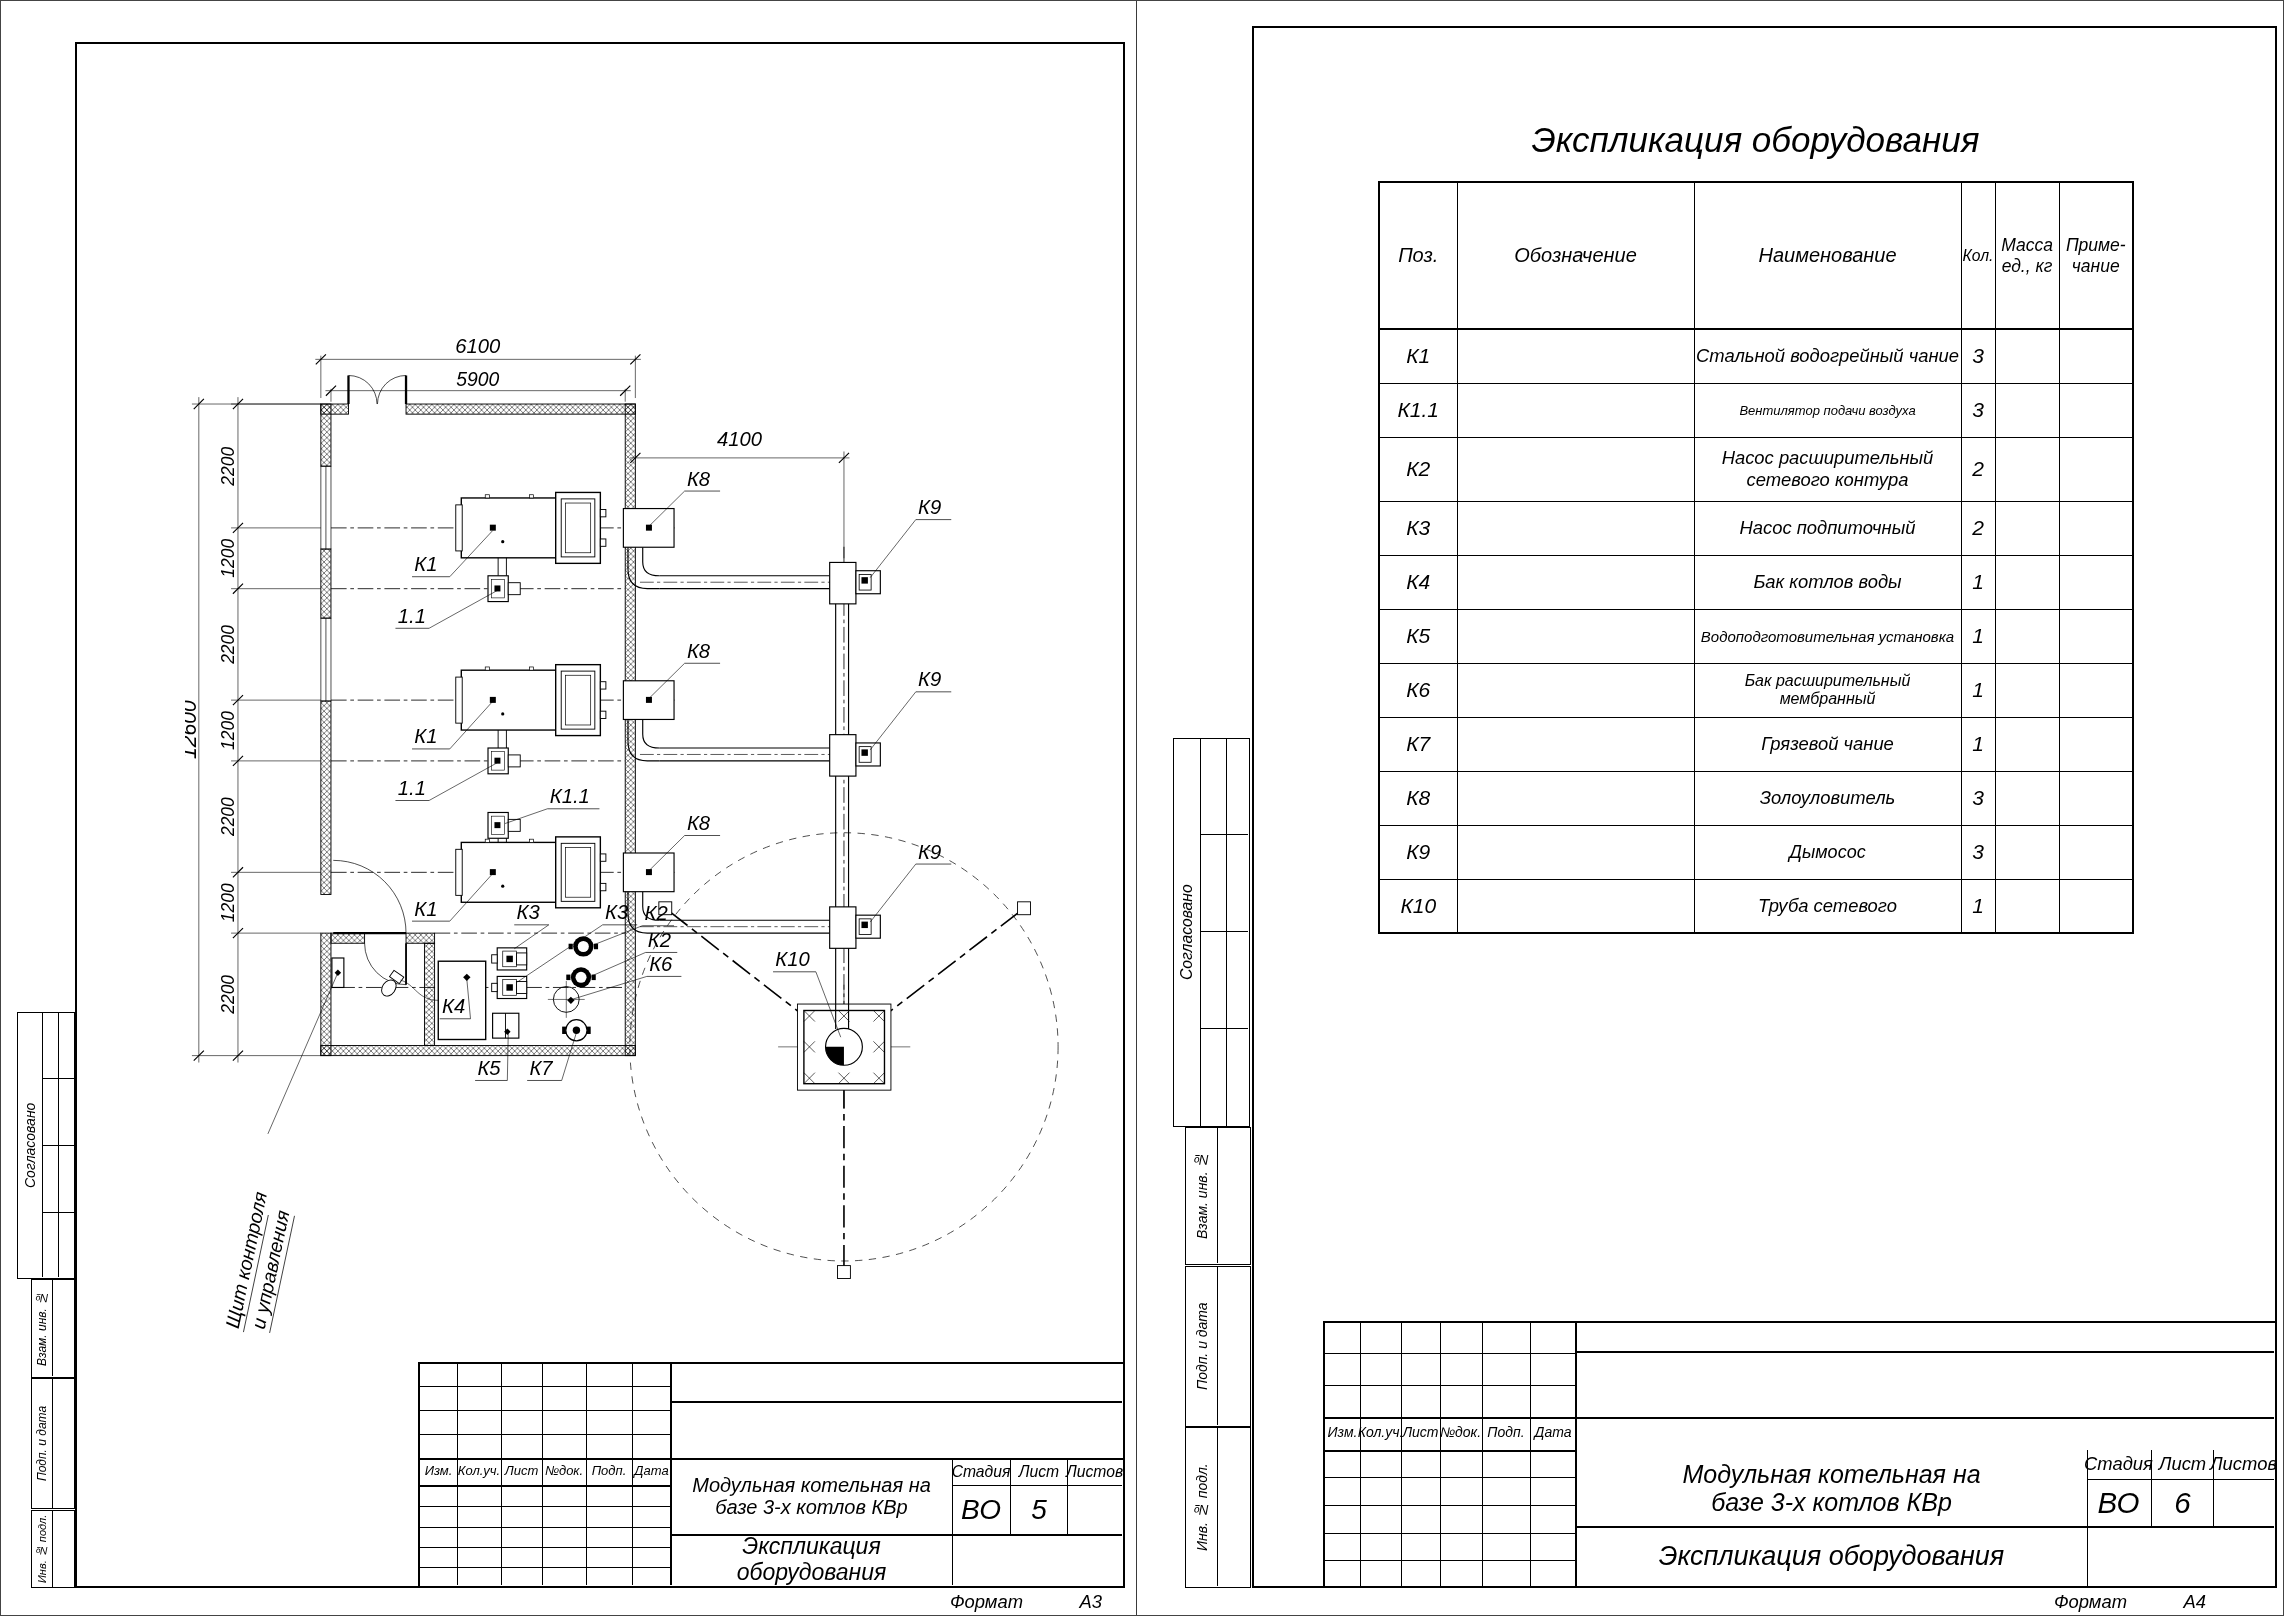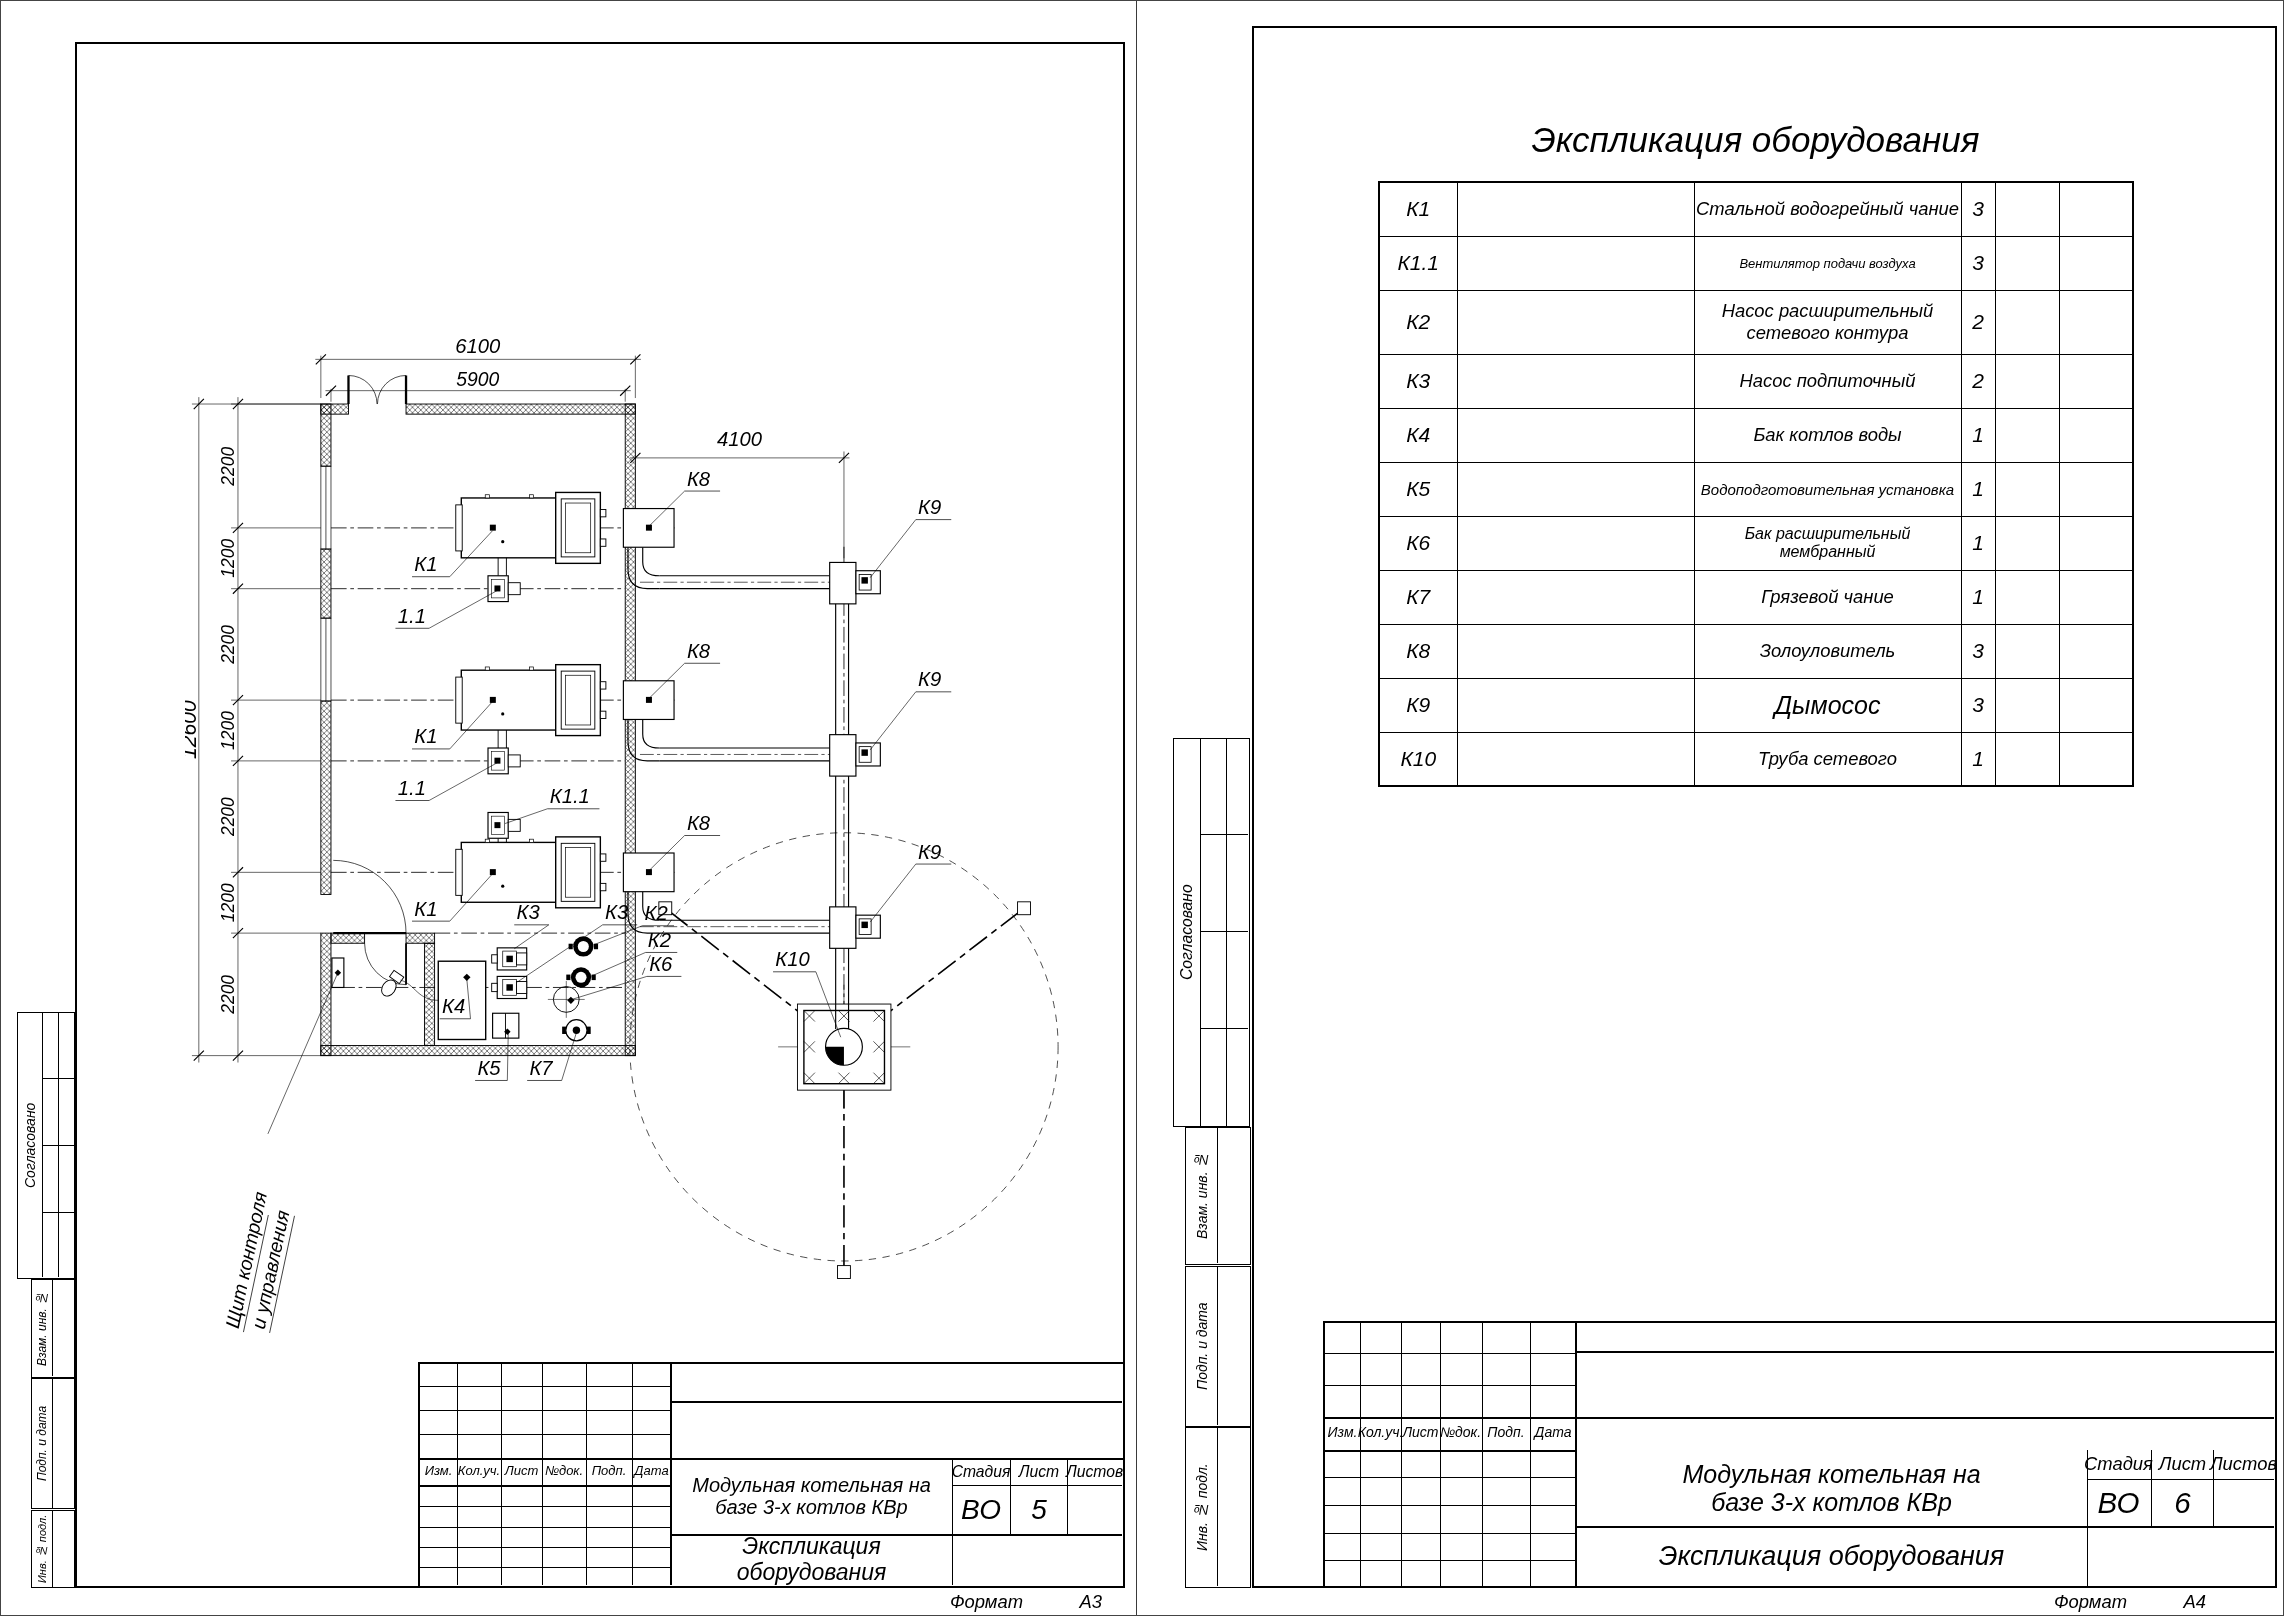--- a/index.html
+++ b/index.html
@@ -450,20 +450,30 @@
     <table id="eqt" class="abs" style="left:241px;top:180px;width:755px;">
       <colgroup>
           <col style="width:78px">
           <col style="width:237px">
           <col style="width:267px">
           <col style="width:34px">
           <col style="width:64px">
           <col style="width:74px">
         </colgroup>
       <tbody>
+          <tr style="height:147px;">
+        <th style="font-size:20px;">Поз.</th>
+        <th style="font-size:20px;">Обозначение</th>
+        <th style="font-size:20px;">Наименование</th>
+        <th style="font-size:15.7px;">Кол.</th>
+        <th style="font-size:17.5px;">Масса
+ед., кг</th>
+        <th style="font-size:17.5px;">Приме-
+чание</th>
+      </tr>
       <tr style="height:54px;">
             <td style="font-size:21px;">К1</td>
             <td></td>
             <td style="font-size:18.4px;">Стальной водогрейный чание</td>
             <td style="font-size:21px;">3</td>
             <td></td>
             <td></td>
           </tr>
       <tr style="height:54px;">
             <td style="font-size:21px;">К1.1</td>
@@ -526,21 +536,21 @@
             <td style="font-size:21px;">К8</td>
             <td></td>
             <td style="font-size:18.4px;">Золоуловитель</td>
             <td style="font-size:21px;">3</td>
             <td></td>
             <td></td>
           </tr>
       <tr style="height:54px;">
             <td style="font-size:21px;">К9</td>
             <td></td>
-            <td style="font-size:25px;">Дымосос</td>
+            <td style="font-size:18px;">Дымосос</td>
             <td style="font-size:21px;">3</td>
             <td></td>
             <td></td>
           </tr>
       <tr style="height:54px;">
             <td style="font-size:21px;">К10</td>
             <td></td>
             <td style="font-size:18.4px;">Труба сетевого</td>
             <td style="font-size:21px;">1</td>
             <td></td>

